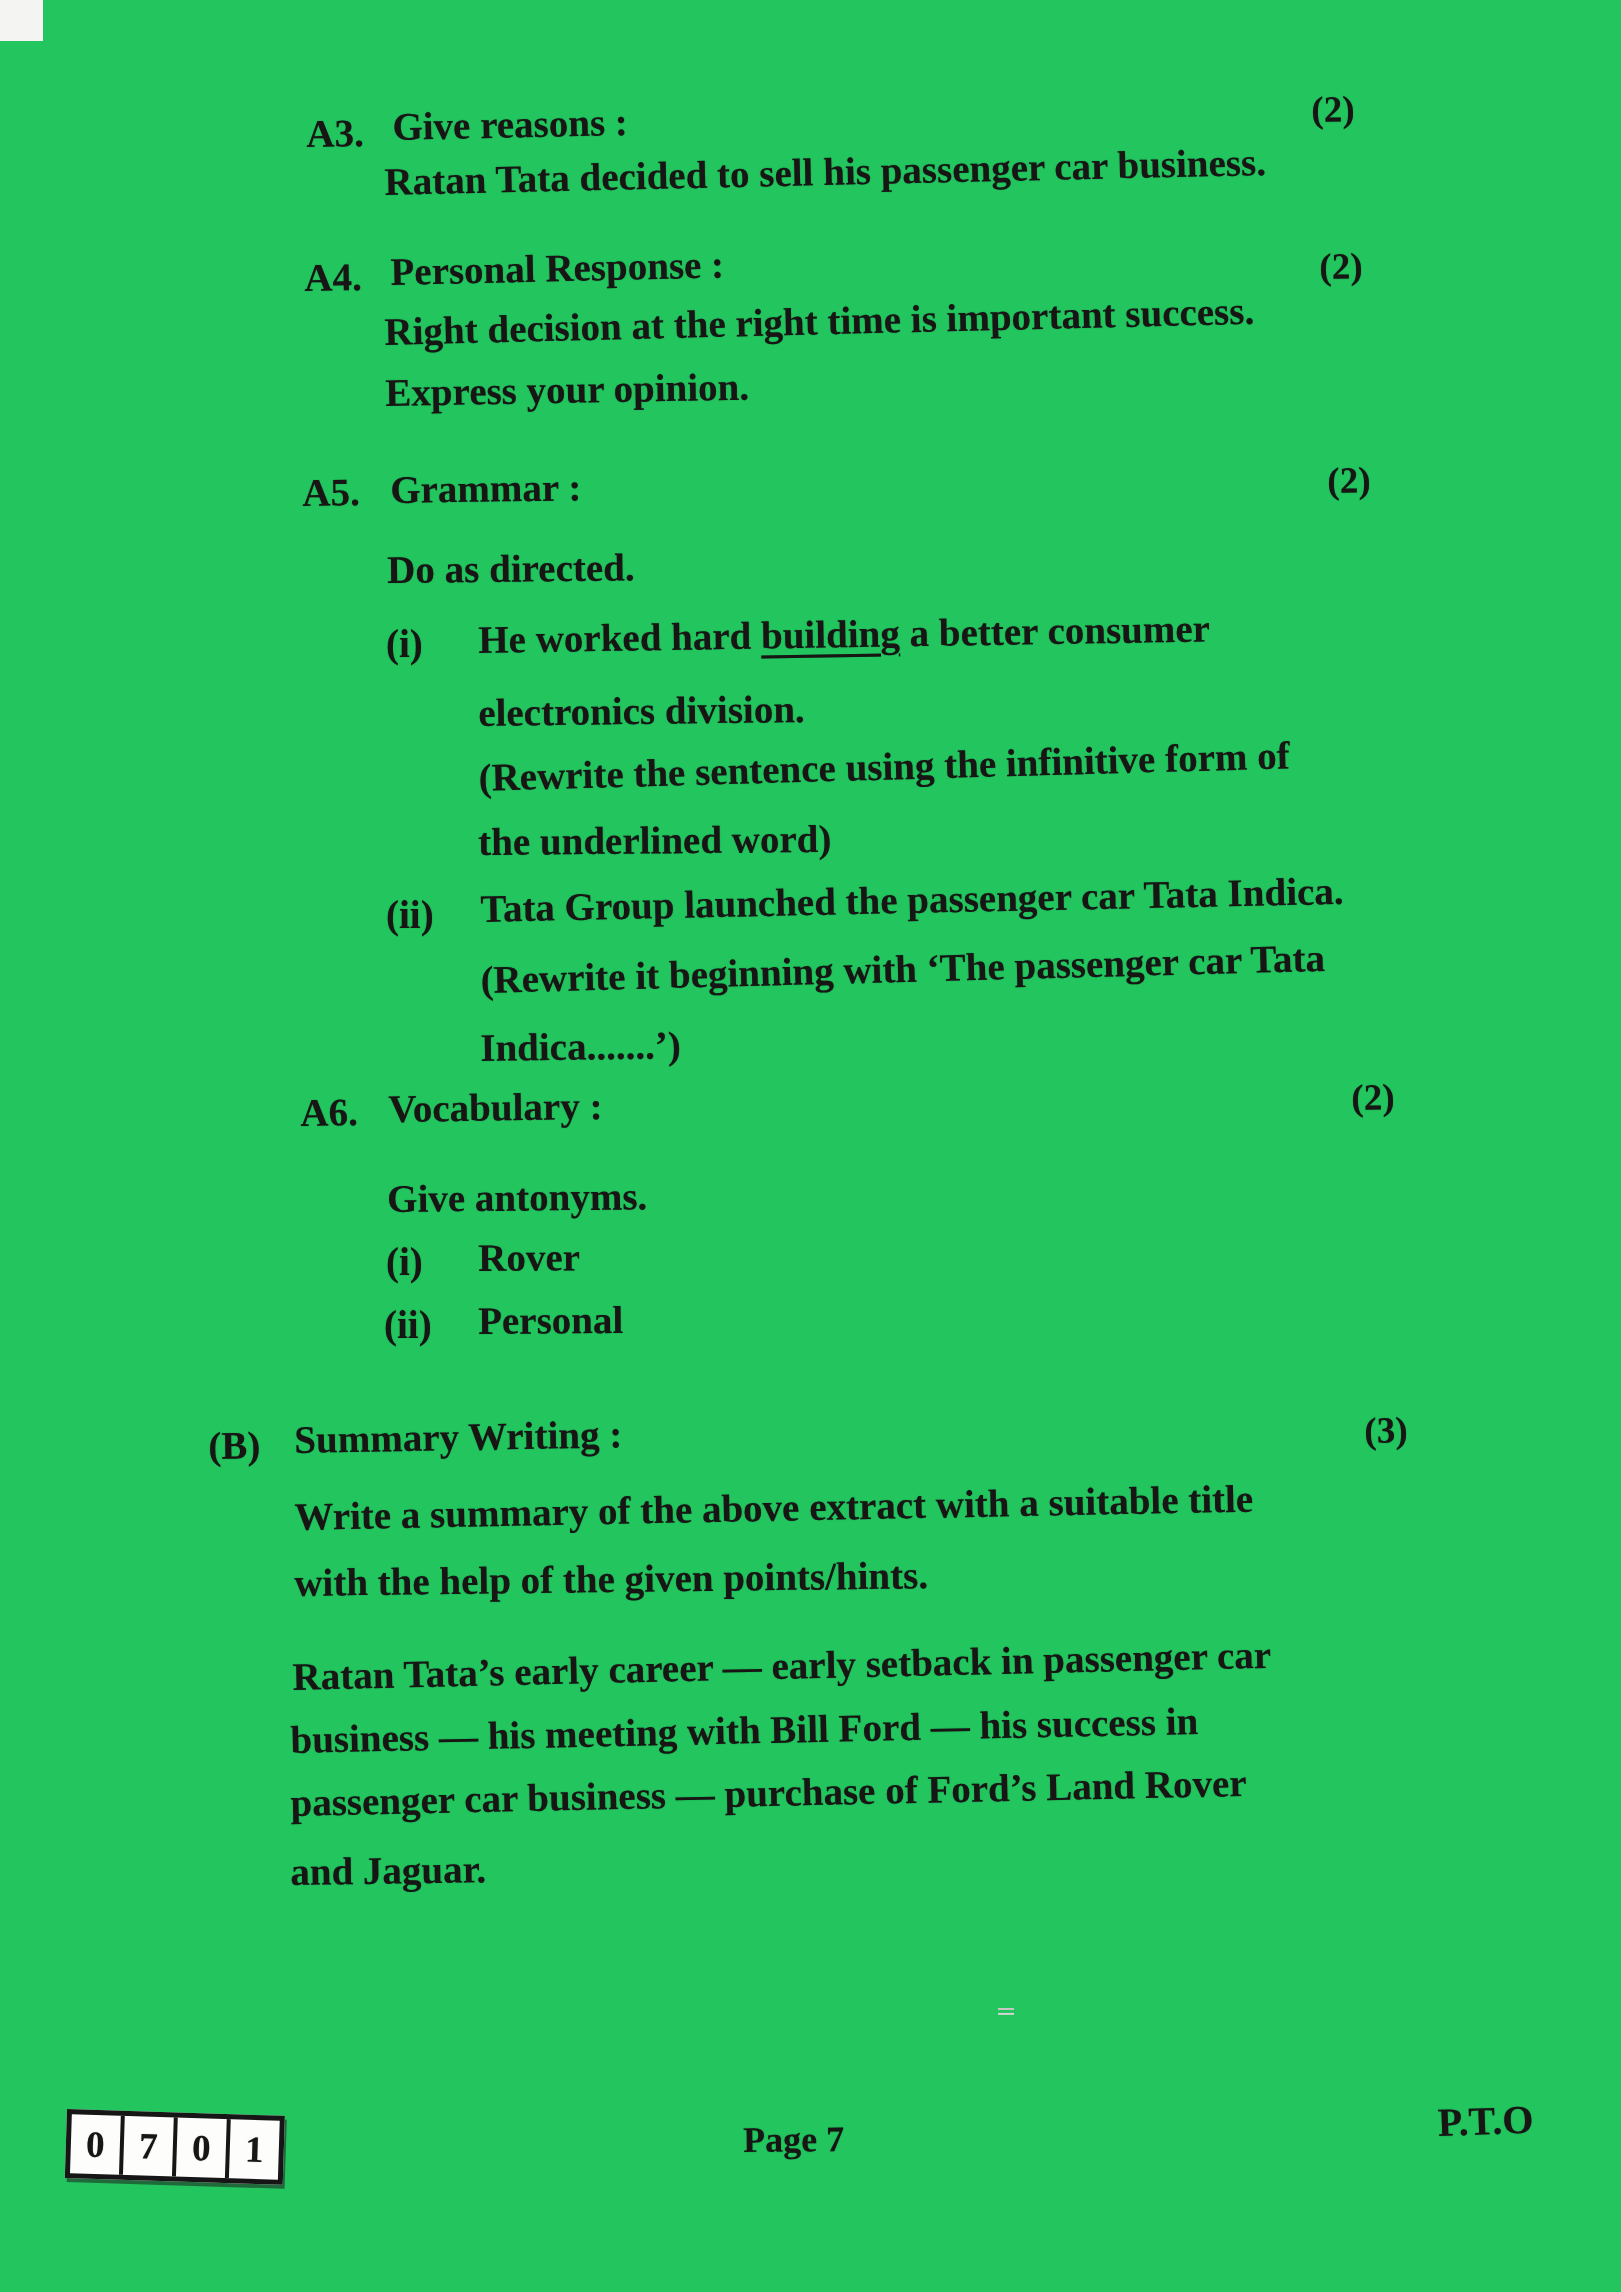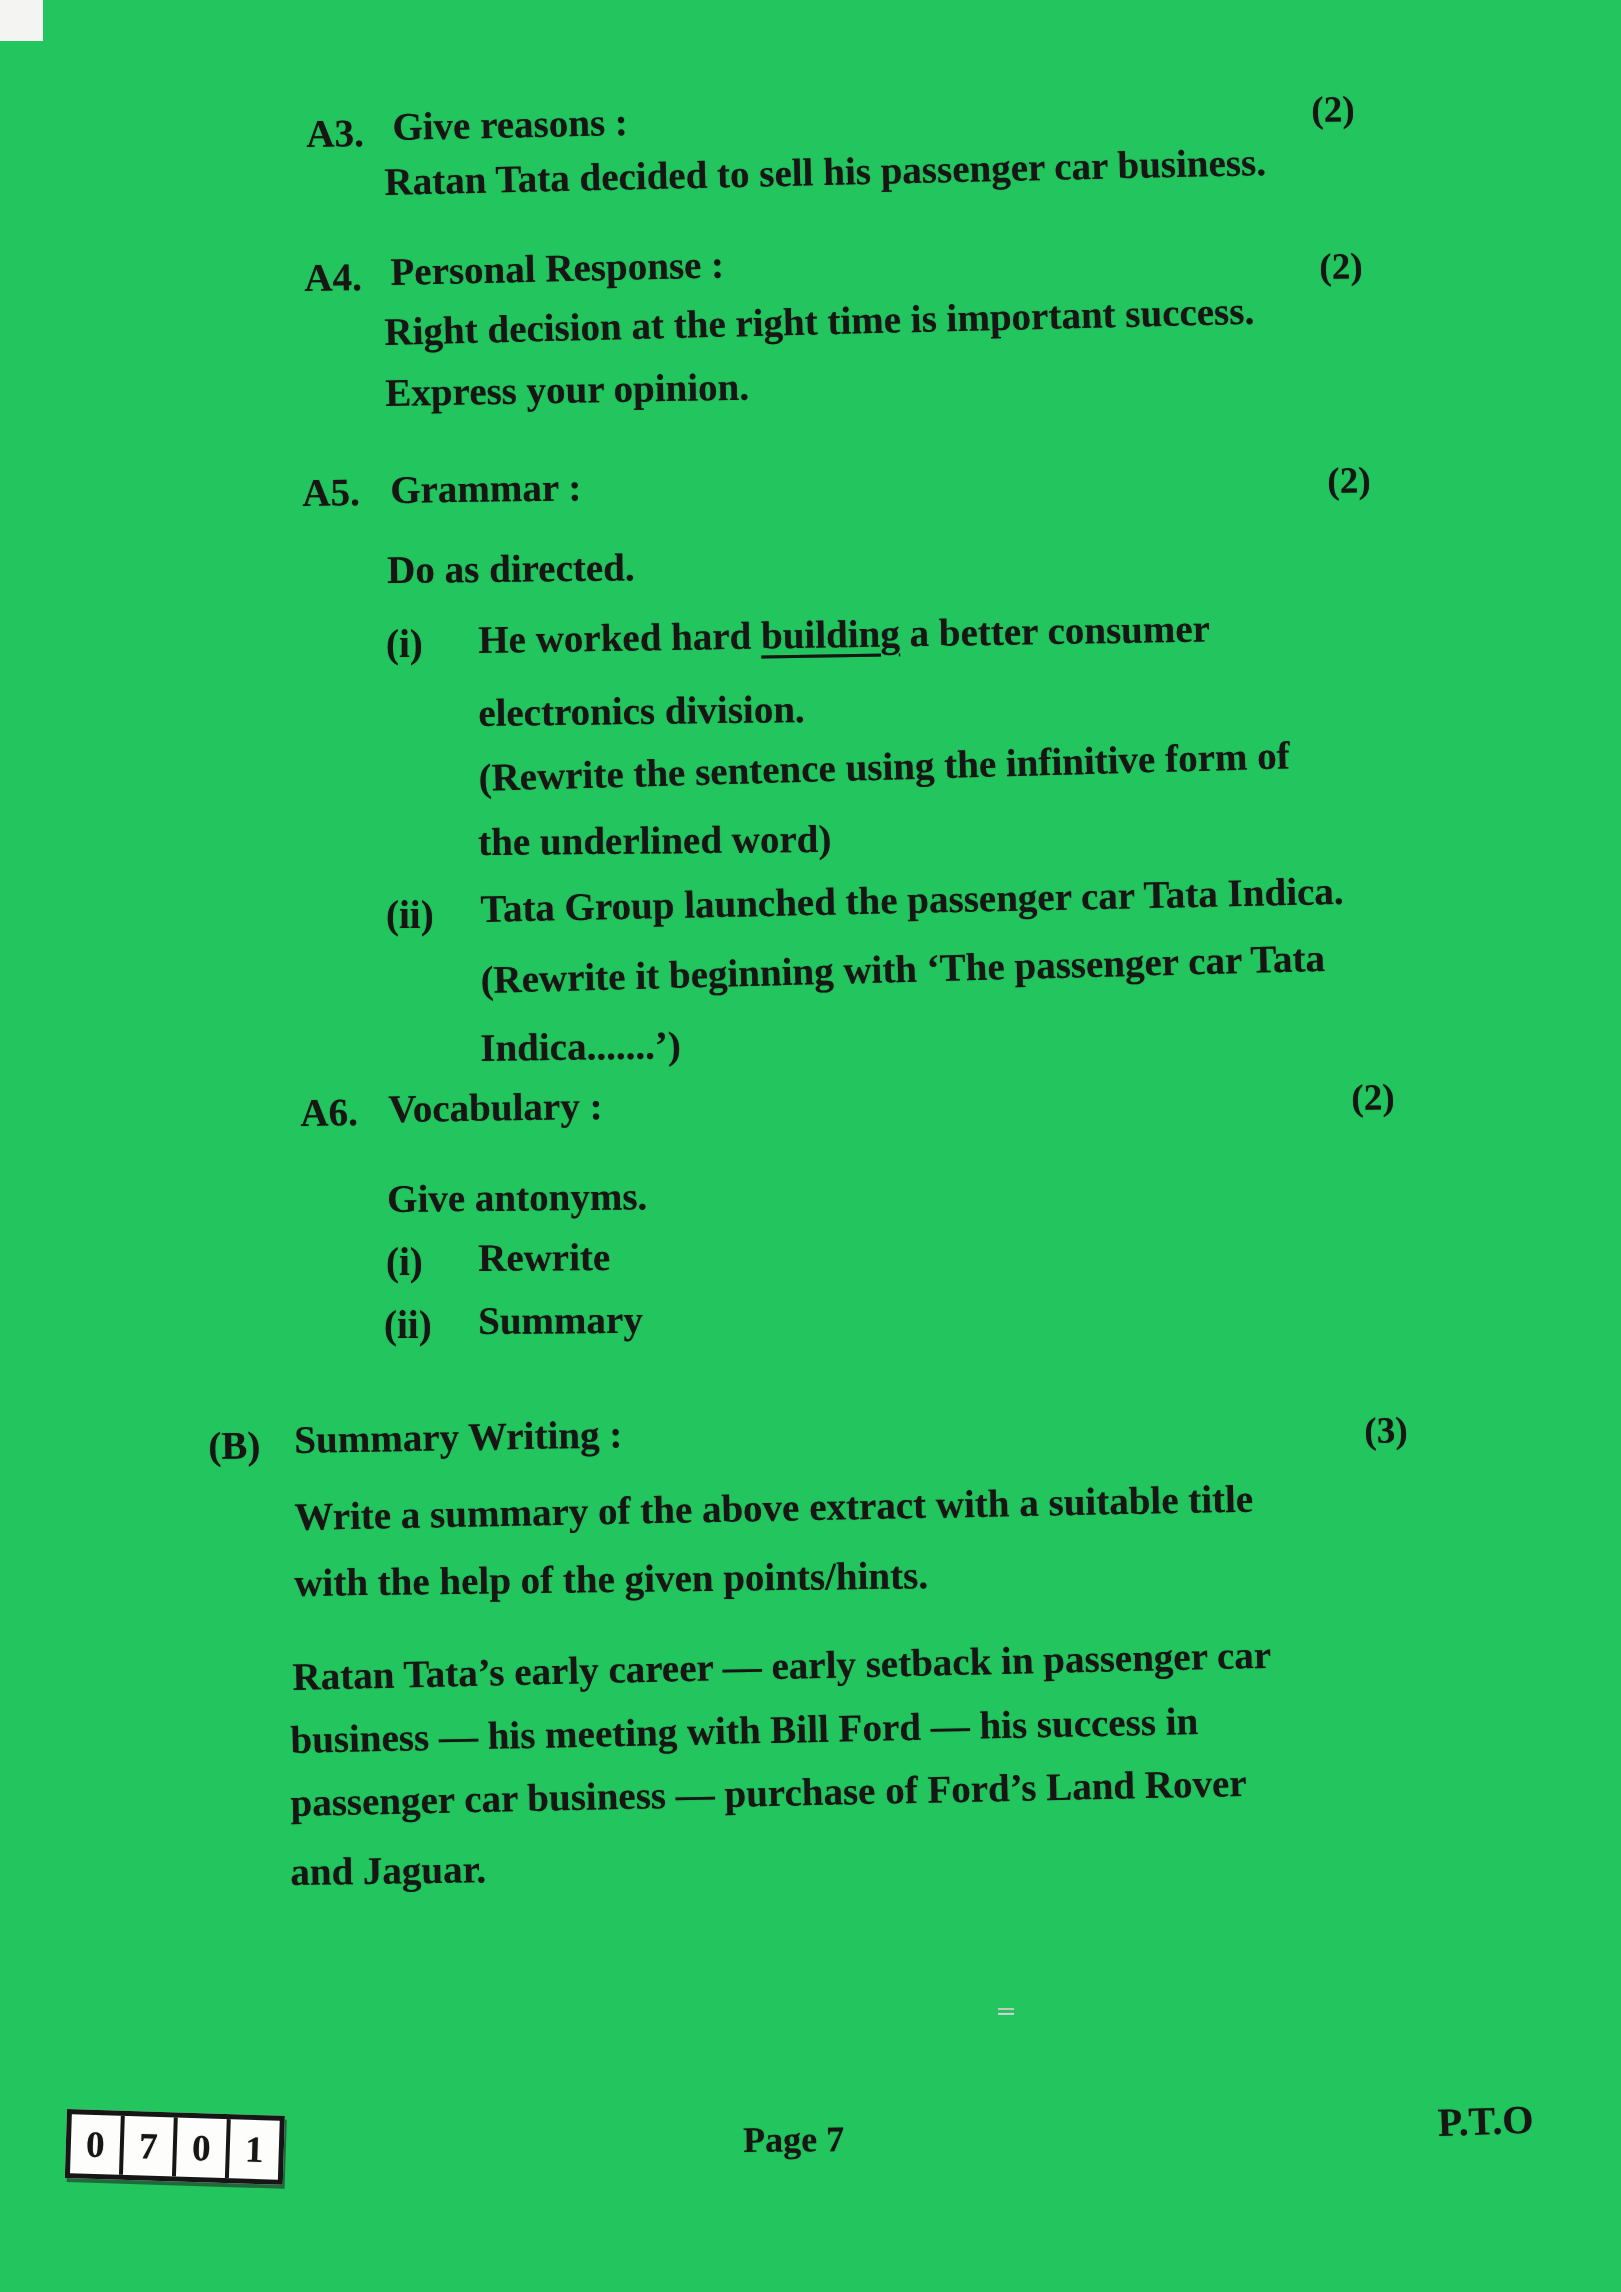--- a/index.html
+++ b/index.html
@@ -109,23 +109,23 @@
   <div class="line" style="left:480px; top:888px; transform:rotate(-1.2deg);">Tata Group launched the passenger car Tata Indica.</div>
   <div class="line note" style="left:480px; top:959px; transform:rotate(-1.5deg);">(Rewrite it beginning with ‘The passenger car Tata</div>
   <div class="line note" style="left:480px; top:1027px; transform:rotate(-0.8deg);">Indica.......’)</div>
 
   <div class="line qnum" style="left:300px; top:1092px; transform:rotate(-0.8deg);">A6.</div>
   <div class="line" style="left:388px; top:1088px; transform:rotate(-0.8deg);">Vocabulary :</div>
   <div class="line marks" style="left:1351px; top:1078px; transform:rotate(-1deg);">(2)</div>
   <div class="line" style="left:387px; top:1178px; transform:rotate(-0.6deg);">Give antonyms.</div>
 
   <div class="line" style="left:386px; top:1241px;">(i)</div>
-  <div class="line" style="left:478px; top:1237px; transform:rotate(-0.4deg);">Rewrite</div>
+  <div class="line" style="left:478px; top:1237px; transform:rotate(-0.4deg);">Rover</div>
   <div class="line" style="left:384px; top:1304px;">(ii)</div>
-  <div class="line" style="left:478px; top:1300px; transform:rotate(-0.4deg);">Summary</div>
+  <div class="line" style="left:478px; top:1300px; transform:rotate(-0.4deg);">Personal</div>
 
   <div class="line qnum" style="left:208px; top:1425px; transform:rotate(-0.8deg);">(B)</div>
   <div class="line" style="left:294px; top:1419px; transform:rotate(-1deg);">Summary Writing :</div>
   <div class="line marks" style="left:1364px; top:1411px; transform:rotate(-1deg);">(3)</div>
   <div class="line" style="left:294px; top:1496px; transform:rotate(-1.1deg);">Write a summary of the above extract with a suitable title</div>
   <div class="line" style="left:294px; top:1562px; transform:rotate(-0.7deg);">with the help of the given points/hints.</div>
 
   <div class="line" style="left:292px; top:1656px; transform:rotate(-1.3deg);">Ratan Tata’s early career — early setback in passenger car</div>
   <div class="line" style="left:290px; top:1719px; transform:rotate(-1.2deg);">business — his meeting with Bill Ford — his success in</div>
   <div class="line" style="left:290px; top:1782px; transform:rotate(-1.2deg);">passenger car business — purchase of Ford’s Land Rover</div>

